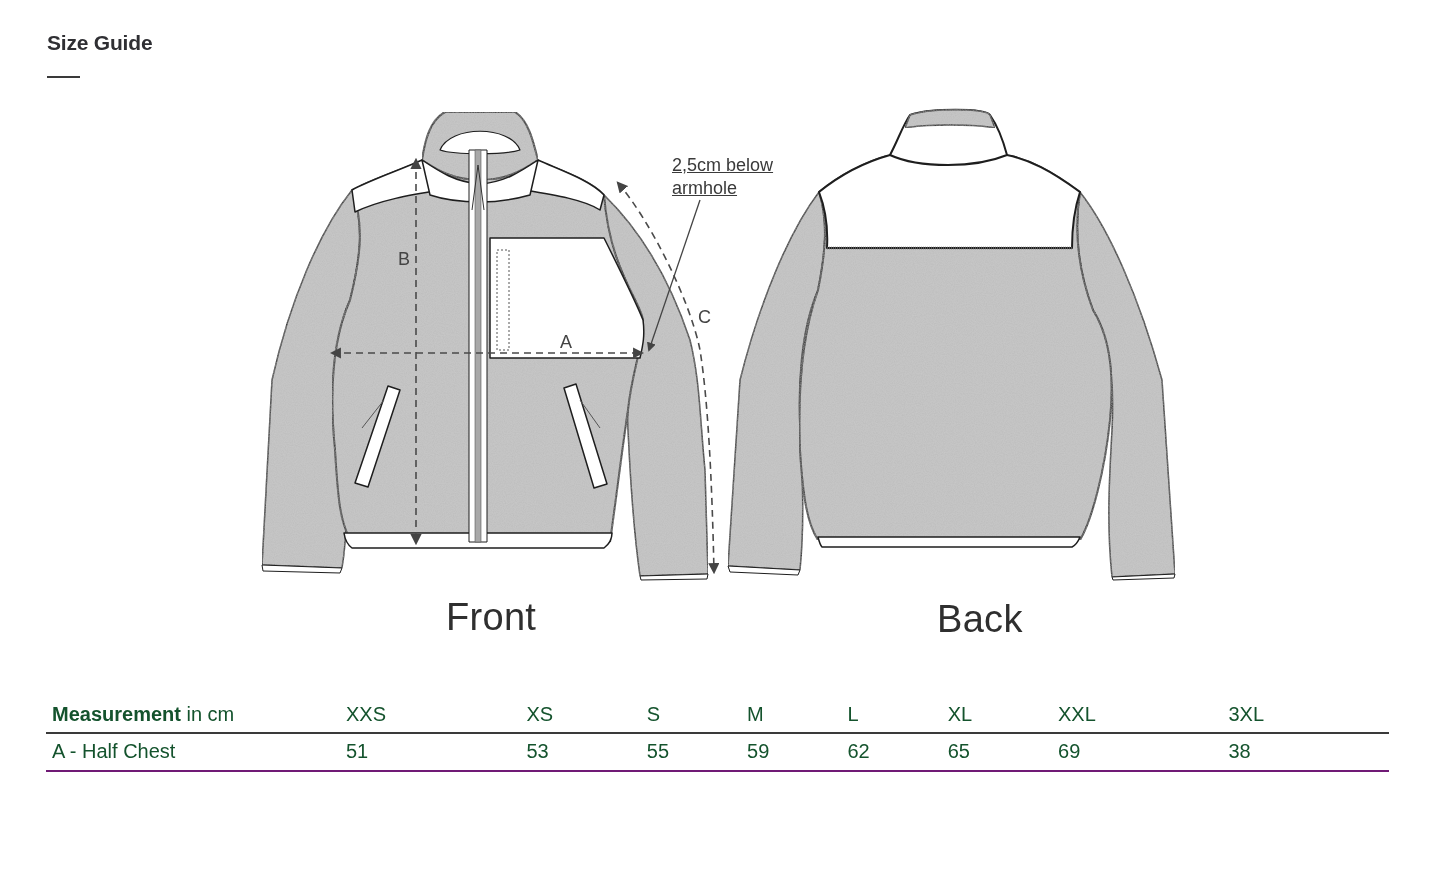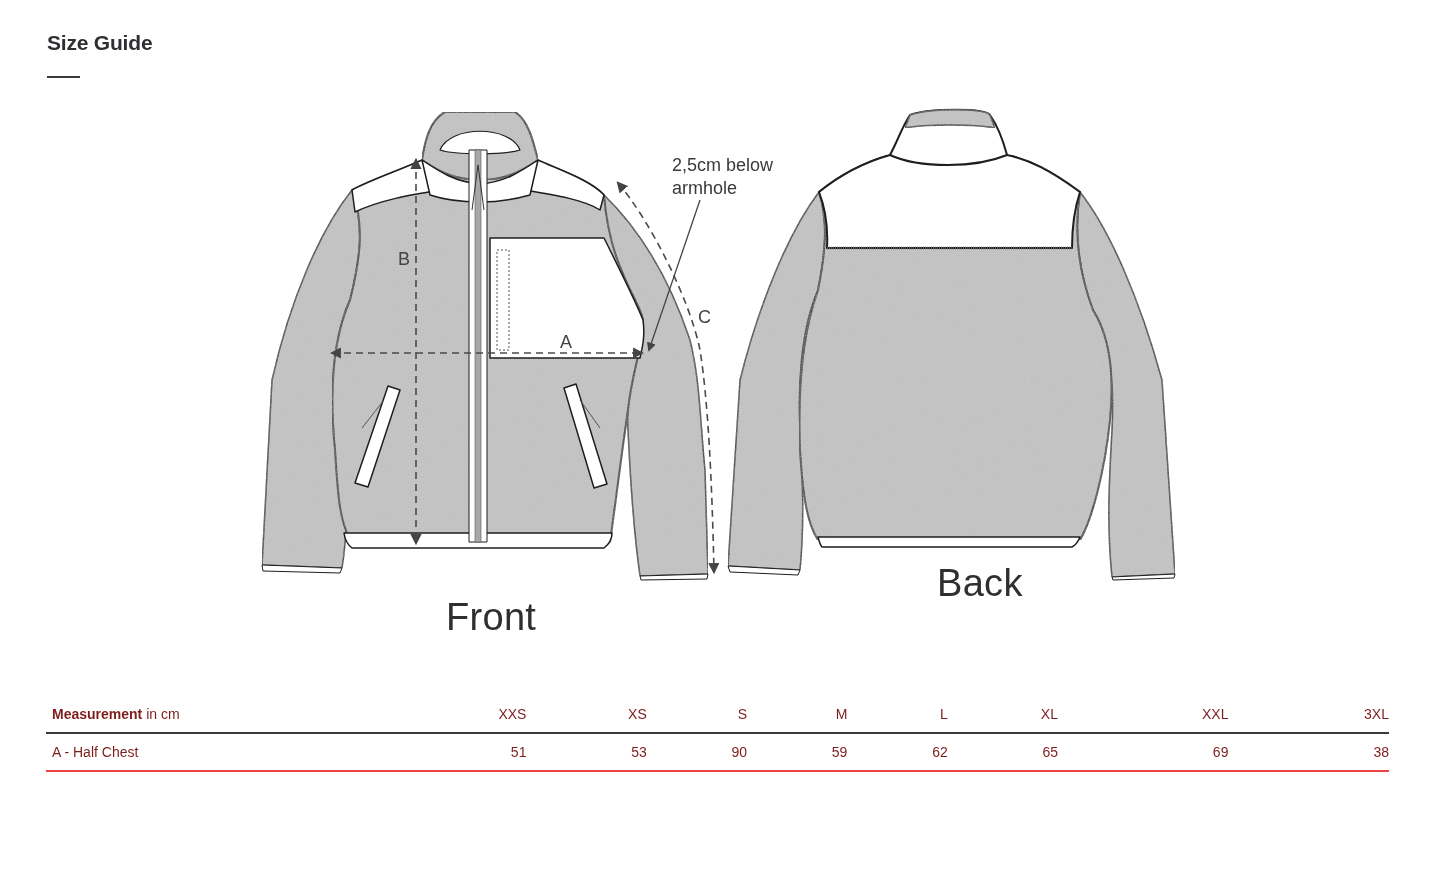--- a/index.html
+++ b/index.html
@@ -19,46 +19,47 @@
     }
 
     .illustration { position: absolute; left: 0; top: 0; width: 1445px; height: 680px; }
     .illustration svg { position: absolute; left: 0; top: 0; }
 
     .view-label {
       position: absolute; font-size: 38px; color: #2f2f2f; font-weight: 400;
       letter-spacing: 0.3px;
     }
     .view-label.front { left: 446px; top: 596px; text-align: center; }
-    .view-label.back { left: 937px; top: 562px; }
+    .view-label.back { left: 937px; top: 598px; }
 
     .annotation {
       position: absolute; left: 672px; top: 154px; font-size: 18px; line-height: 23px; color: #3a3a3a;
       width: 140px;
+      text-decoration: underline;
     }
     .measure-letter {
       position: absolute; font-size: 18px; color: #444;
     }
     .ml-b { left: 398px; top: 249px; }
     .ml-a { left: 560px; top: 332px; }
     .ml-c { left: 698px; top: 307px; }
 
     table.size-table {
       position: absolute; left: 46px; top: 696px; width: 1343px;
-      border-collapse: collapse; font-size: 14px; color: #7f1d1d;
+      border-collapse: collapse; font-size: 20px; color: #14532d;
     }
     .size-table th, .size-table td {
       height: 37.5px; padding: 0; font-weight: 400;
     }
     .size-table thead th {
       border-bottom: 2px solid #3a3a3a; height: 37px;
     }
-    .size-table tbody td { border-bottom: 2px solid #ef4444; }
+    .size-table tbody td { border-bottom: 2px solid #701a75; }
     .size-table .c-label { text-align: left; padding-left: 6px; width: 300px; }
-    .size-table .c-val { text-align: right; }
+    .size-table .c-val { text-align: left; }
     .bold { font-weight: 700; }
   </style>
 </head>
 <body>
 
 <div class="page">
 
   <div class="title">Size Guide</div>
   <div class="title-rule"></div>
 
@@ -165,21 +166,21 @@
         <th class="c-val">XL</th>
         <th class="c-val">XXL</th>
         <th class="c-val">3XL</th>
       </tr>
     </thead>
     <tbody>
       <tr>
         <td class="c-label">A - Half Chest</td>
         <td class="c-val">51</td>
         <td class="c-val">53</td>
-        <td class="c-val">90</td>
+        <td class="c-val">55</td>
         <td class="c-val">59</td>
         <td class="c-val">62</td>
         <td class="c-val">65</td>
         <td class="c-val">69</td>
         <td class="c-val">38</td>
       </tr>
     </tbody>
   </table>
 
 </div>

